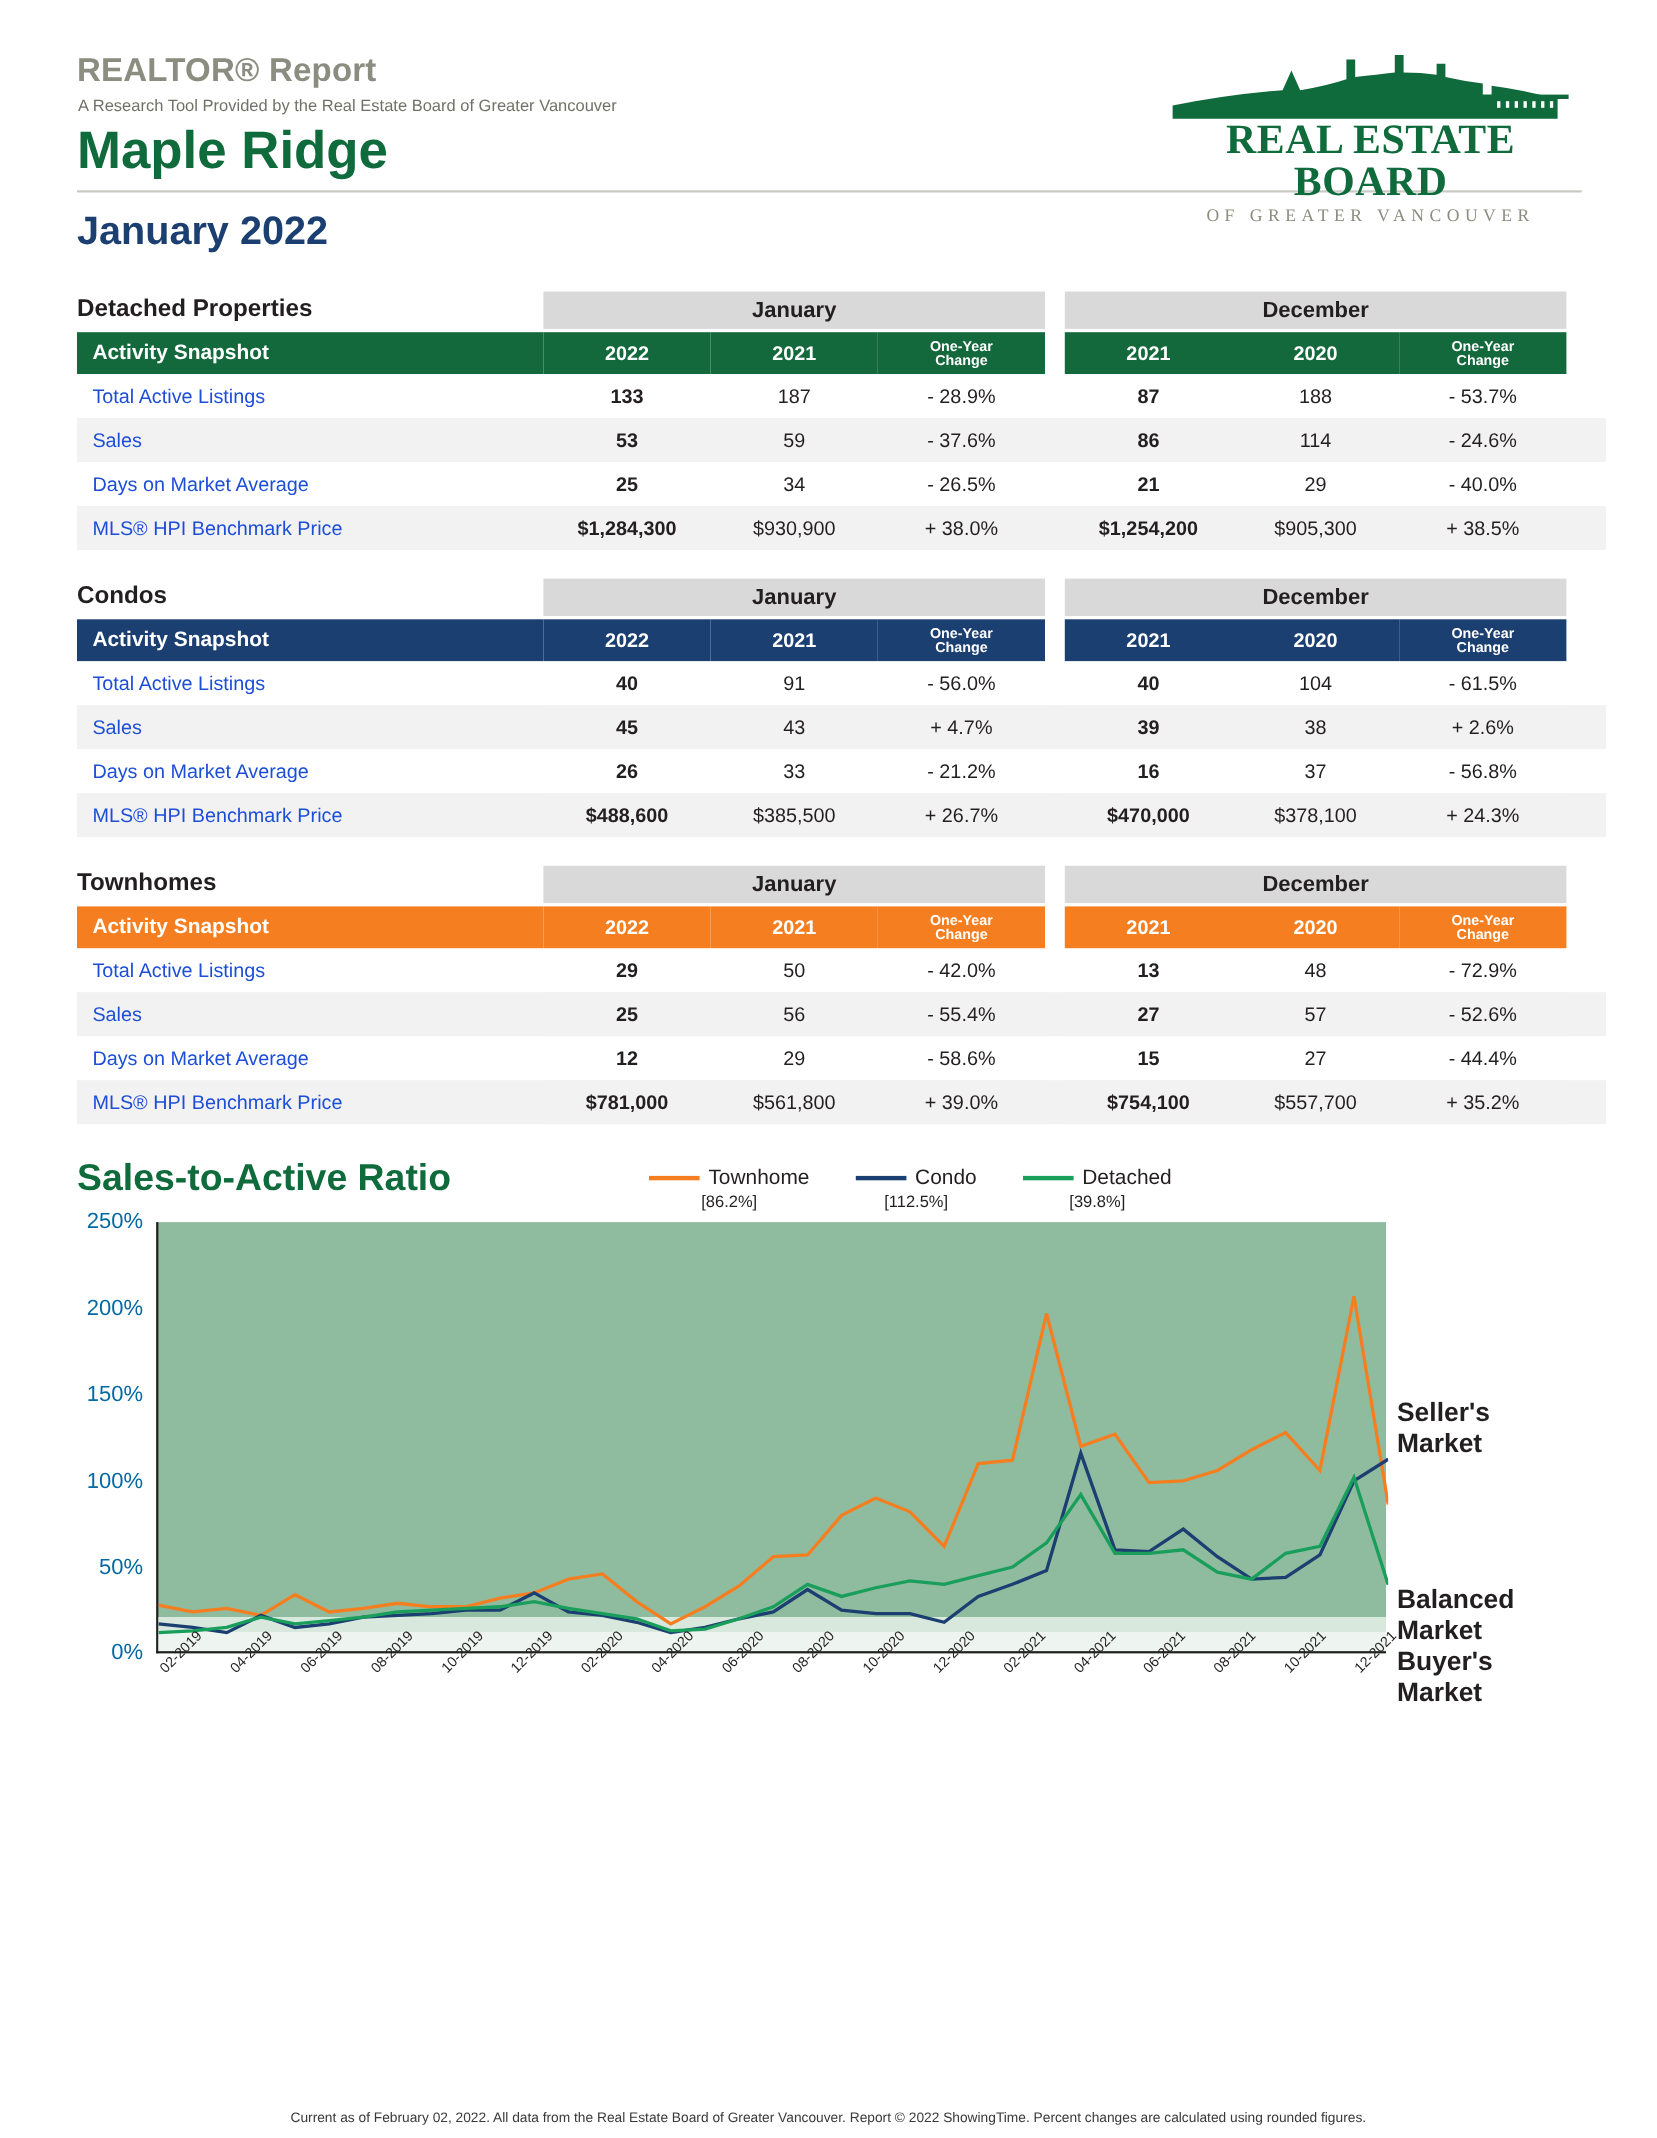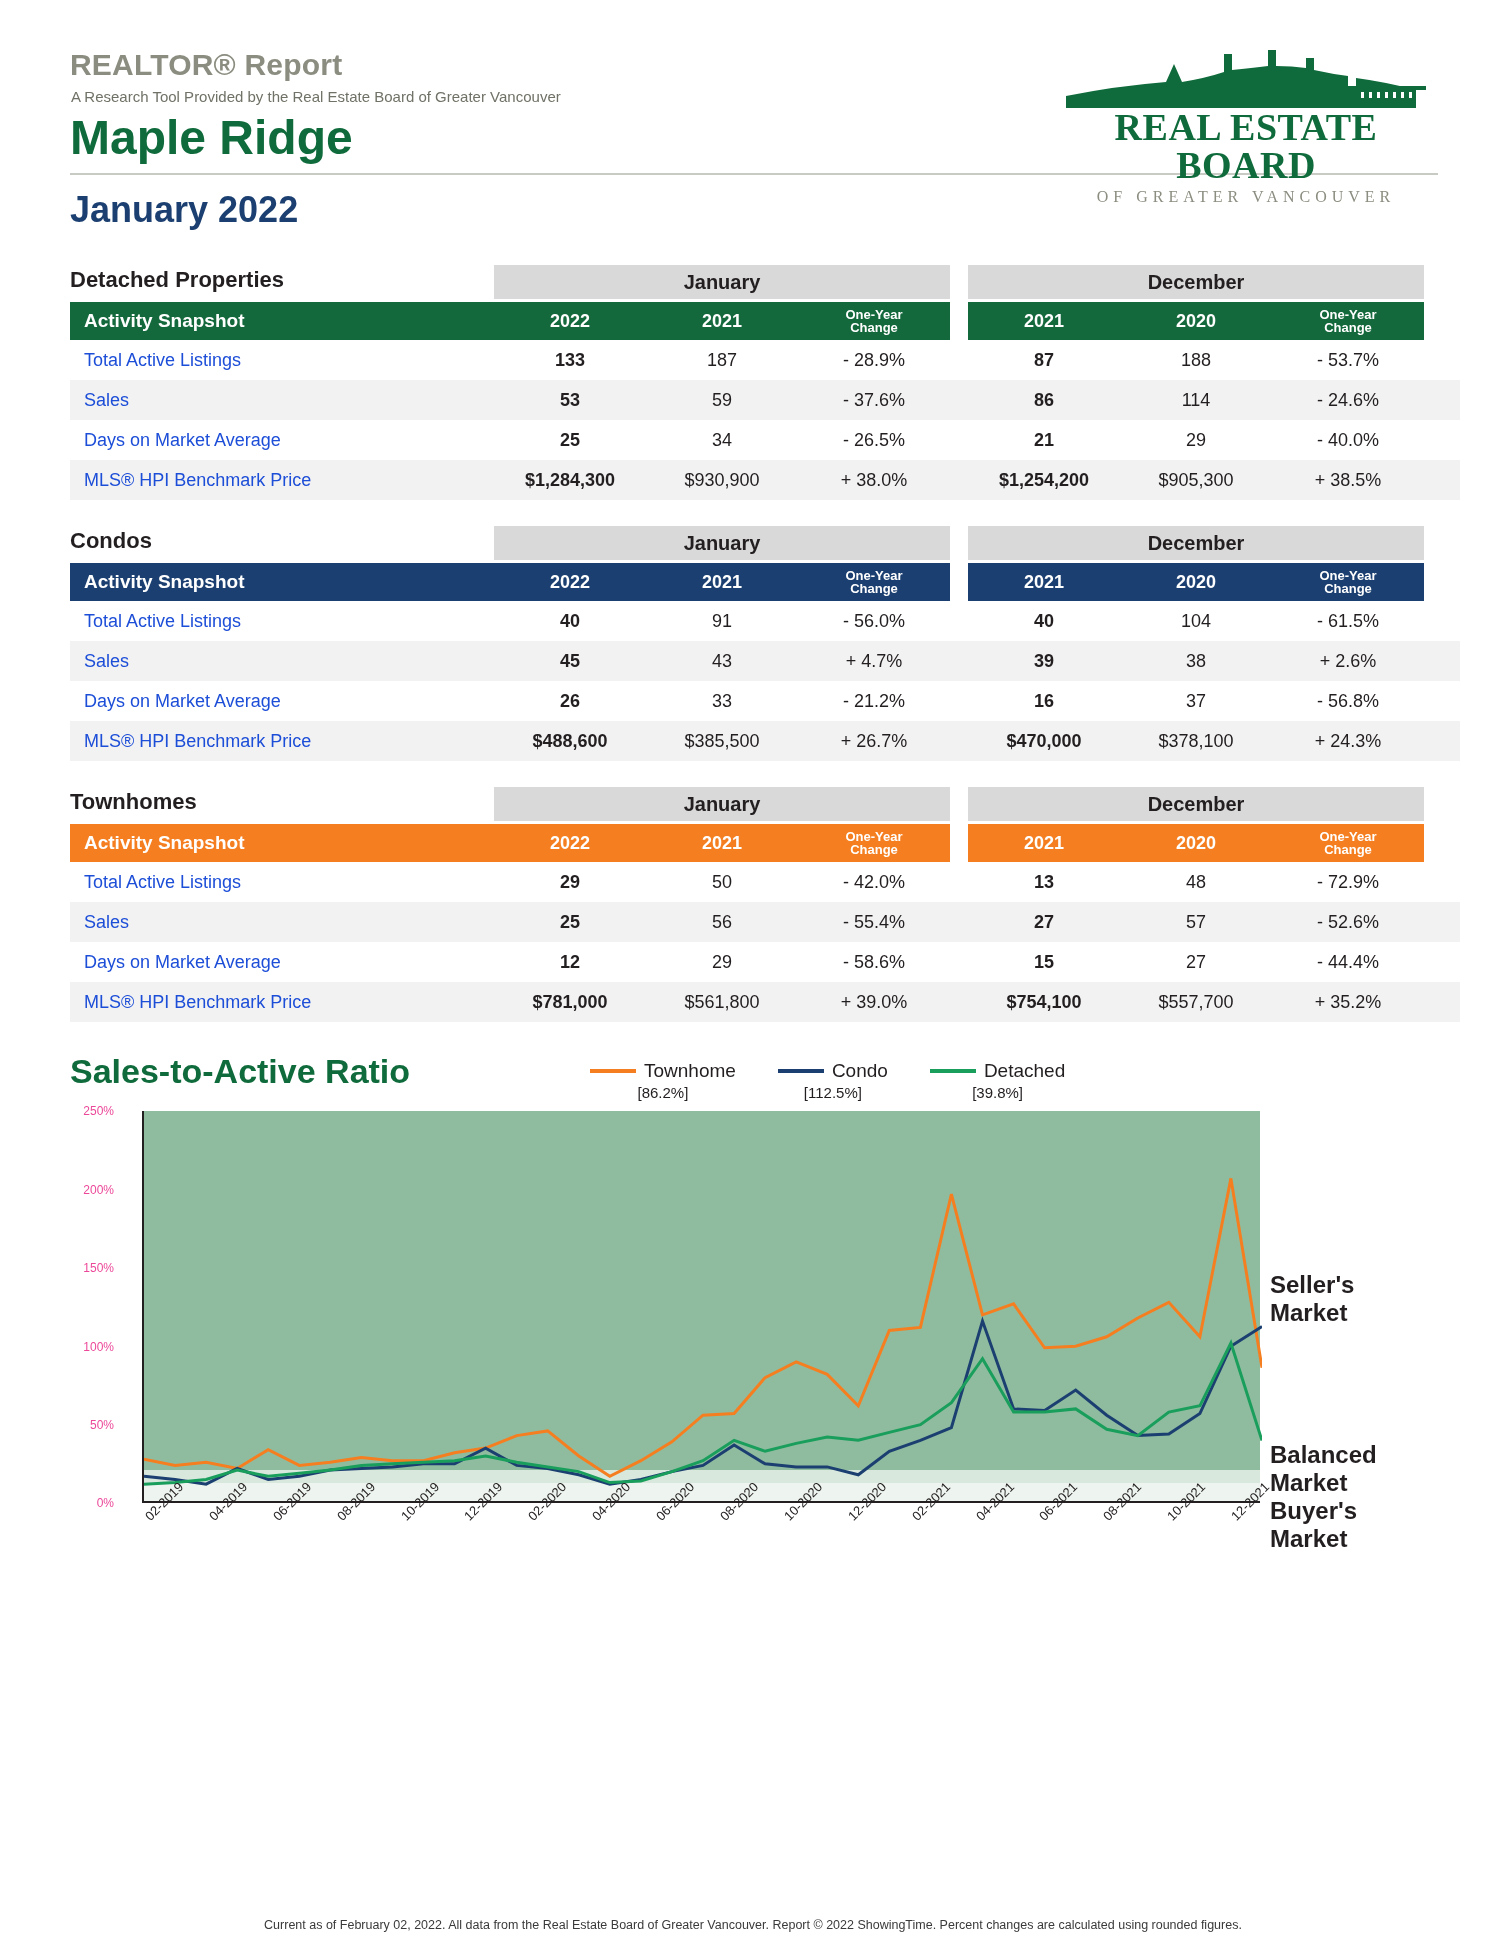--- a/index.html
+++ b/index.html
@@ -88,21 +88,21 @@
   }
   .legend { display:flex; gap: 42px; margin-top: 12px; }
   .legend-item { text-align:center; }
   .legend-top { display:flex; align-items:center; gap:8px; }
   .legend-swatch { width: 46px; height: 4px; display:inline-block; }
   .legend-label { font-size: 19px; color:#231f20; }
   .legend-val { font-size: 15px; color:#231f20; margin-top: 2px; }
 
   .chart-wrap { position:relative; margin-top: 10px; height: 430px; }
   .y-labels { position:absolute; left:0; top:0; width: 62px; height: 392px; }
-  .y-label { position:absolute; right:18px; font-size: 12px; color:#ec4899; transform: translateY(-50%); }
+  .y-label { position:absolute; right:2px; font-size: 20px; color:#0369a1; transform: translateY(-50%); }
   .plot {
     position:absolute; left: 72px; top: 0; width: 1118px; height: 392px;
     border-left: 2px solid #231f20; border-bottom: 2px solid #231f20;
     background: #8fbc9f;
   }
   .plot .band-balanced { position:absolute; left:0; width:100%; background:#d8e8dd; }
   .plot .band-buyer { position:absolute; left:0; width:100%; background:#eef5f0; }
   .market-labels { position:absolute; left: 1200px; }
   .mk { font-size: 24px; font-weight: bold; color:#231f20; }
 

